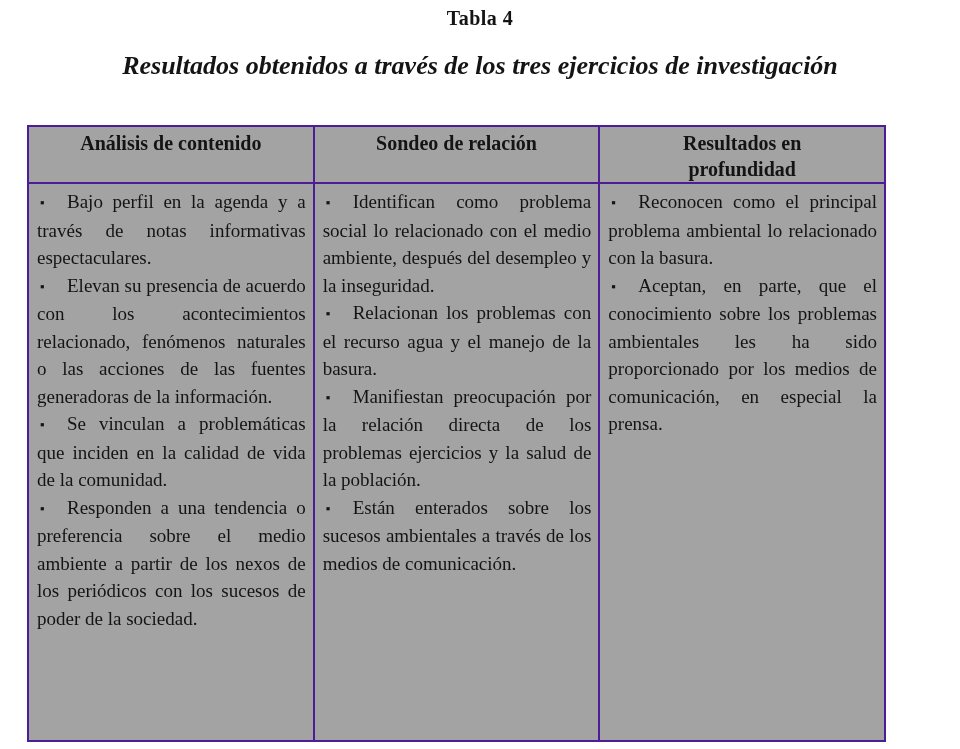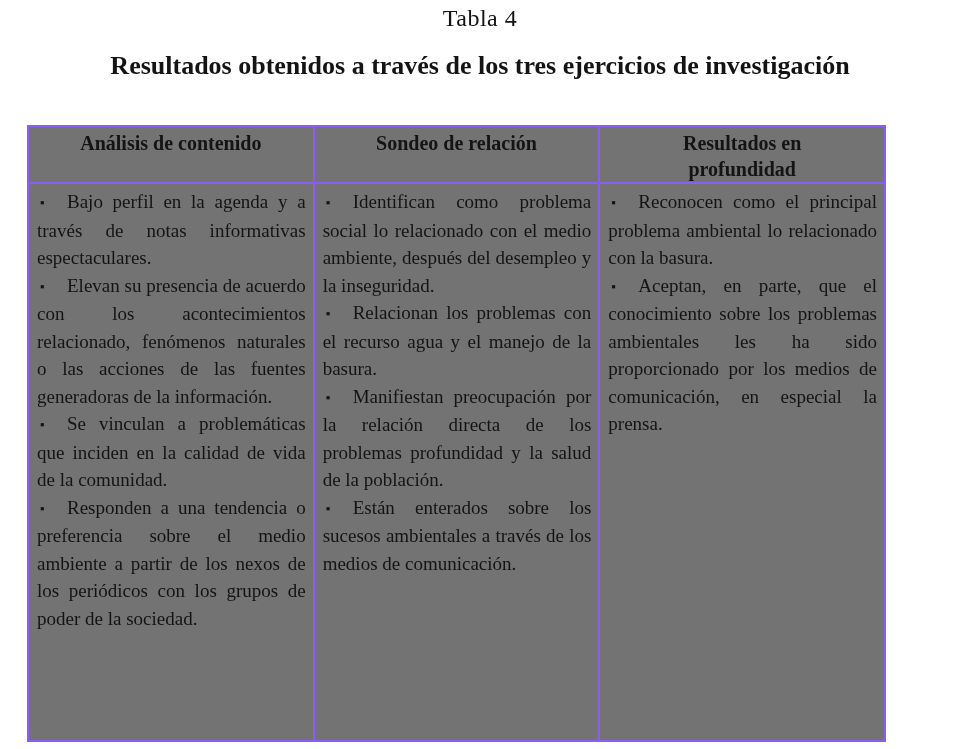--- a/index.html
+++ b/index.html
@@ -11,45 +11,46 @@
     width: 960px;
     height: 749px;
     overflow: hidden;
     font-family: "Liberation Serif", serif;
     color: #141414;
     -webkit-font-smoothing: antialiased;
   }
   .page-title {
     margin: 2px 0 0 0;
     text-align: center;
-    font-size: 24px;
-    font-weight: 400;
+    font-size: 20px;
+    font-weight: 700;
     line-height: 32px;
     letter-spacing: 0.5px;
   }
   .page-subtitle {
     margin: 17px 0 0 0;
     text-align: center;
     font-size: 26px;
     font-weight: 700;
     line-height: 30px;
     white-space: nowrap;
+    font-style: italic;
   }
   table.results-table {
     border-collapse: collapse;
     table-layout: fixed;
     width: 859px;
     height: 617px;
     margin: 44px 0 0 27px;
   }
   .results-table th,
   .results-table td {
-    border: 2px solid #8b5cf6;
+    border: 2px solid #4c1d95;
     vertical-align: top;
-    background: #737373;
+    background: #a3a3a3;
   }
   .results-table thead tr {
     height: 57px;
   }
   .results-table th {
     font-size: 20px;
     font-weight: 700;
     line-height: 26px;
     text-align: center;
     padding: 3px 6px 0 6px;
@@ -98,26 +99,26 @@
         <span class="hdr">Resultados en profundidad</span>
       </th>
     </tr>
   </thead>
   <tbody>
     <tr>
       <td>
         <p class="bullet-item"><span class="bullet">▪</span><span>Bajo perfil en la agenda y a través de notas informativas espectaculares.</span></p>
         <p class="bullet-item"><span class="bullet">▪</span><span>Elevan su presencia de acuerdo con los acontecimientos relacionado, fenómenos naturales o las acciones de las fuentes generadoras de la información.</span></p>
         <p class="bullet-item"><span class="bullet">▪</span><span>Se vinculan a problemáticas que inciden en la calidad de vida de la comunidad.</span></p>
-        <p class="bullet-item"><span class="bullet">▪</span><span>Responden a una tendencia o preferencia sobre el medio ambiente a partir de los nexos de los periódicos con los grupos de poder de la sociedad.</span></p>
+        <p class="bullet-item"><span class="bullet">▪</span><span>Responden a una tendencia o preferencia sobre el medio ambiente a partir de los nexos de los periódicos con los sucesos de poder de la sociedad.</span></p>
       </td>
       <td>
         <p class="bullet-item"><span class="bullet">▪</span><span>Identifican como problema social lo relacionado con el medio ambiente, después del desempleo y la inseguridad.</span></p>
         <p class="bullet-item"><span class="bullet">▪</span><span>Relacionan los problemas con el recurso agua y el manejo de la basura.</span></p>
-        <p class="bullet-item"><span class="bullet">▪</span><span>Manifiestan preocupación por la relación directa de los problemas profundidad y la salud de la población.</span></p>
+        <p class="bullet-item"><span class="bullet">▪</span><span>Manifiestan preocupación por la relación directa de los problemas ejercicios y la salud de la población.</span></p>
         <p class="bullet-item"><span class="bullet">▪</span><span>Están enterados sobre los sucesos ambientales a través de los medios de comunicación.</span></p>
       </td>
       <td>
         <p class="bullet-item"><span class="bullet">▪</span><span>Reconocen como el principal problema ambiental lo relacionado con la basura.</span></p>
         <p class="bullet-item"><span class="bullet">▪</span><span>Aceptan, en parte, que el conocimiento sobre los problemas ambientales les ha sido proporcionado por los medios de comunicación, en especial la prensa.</span></p>
       </td>
     </tr>
   </tbody>
 </table>
 

